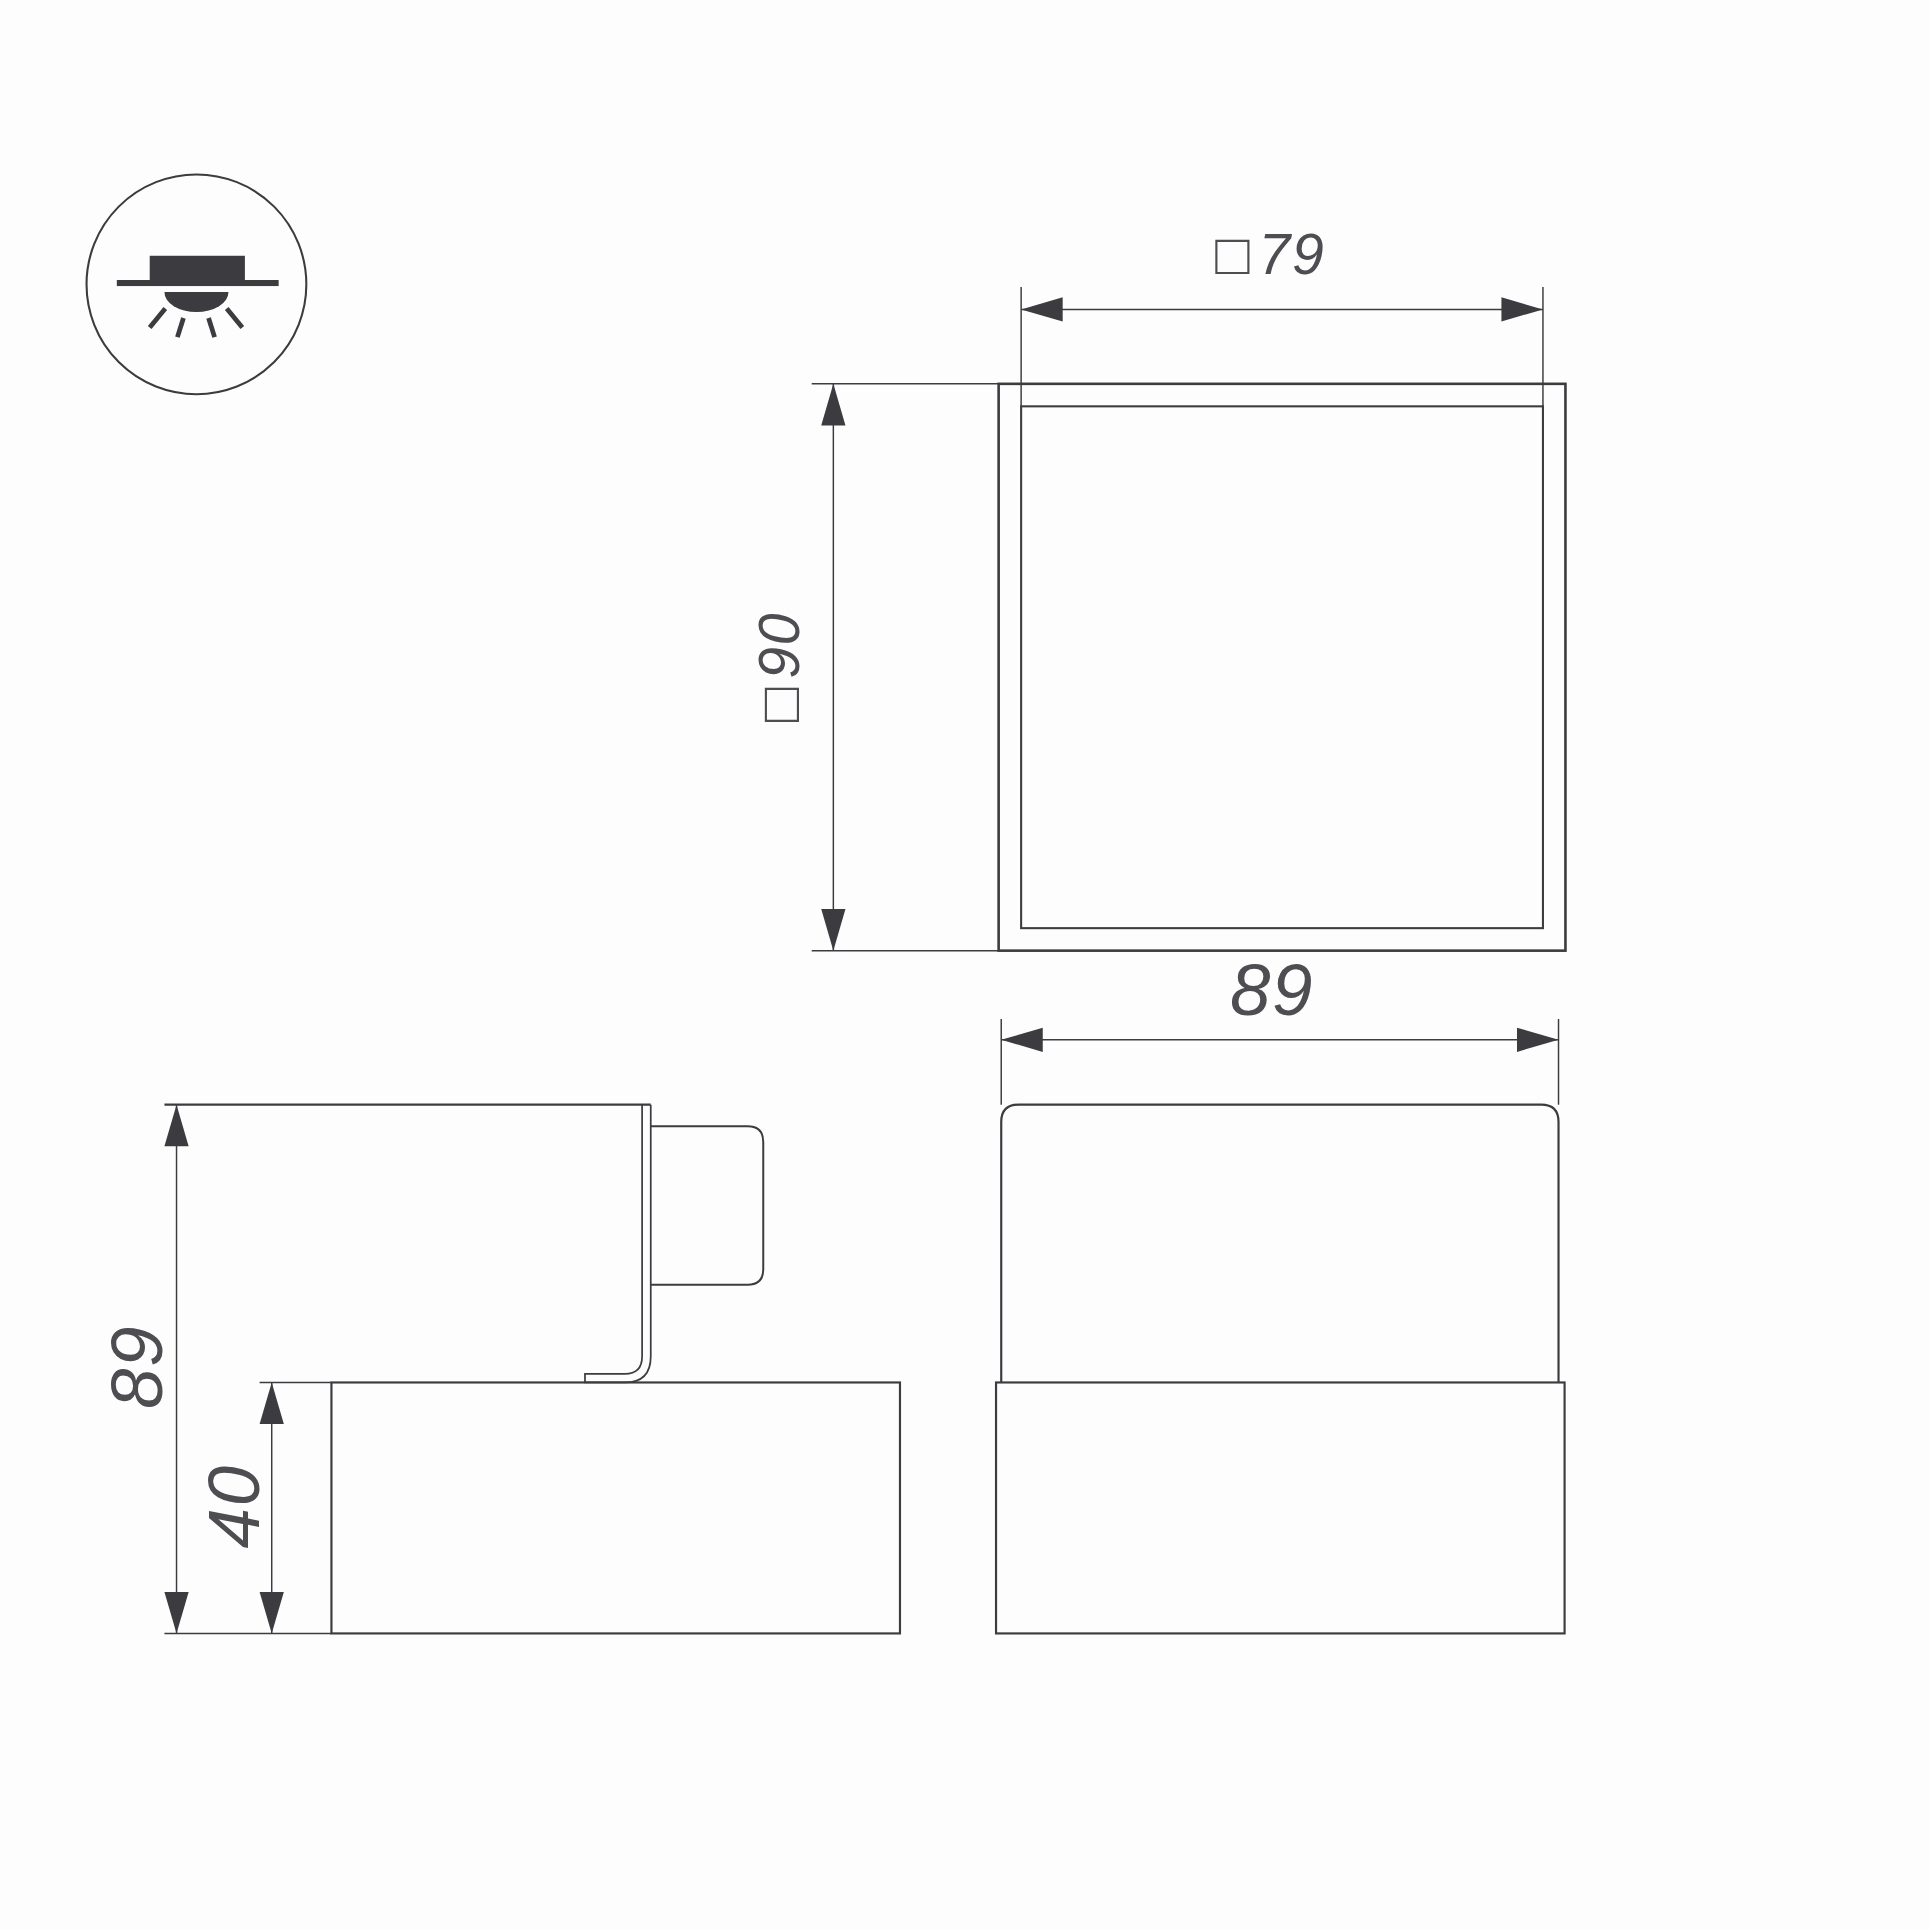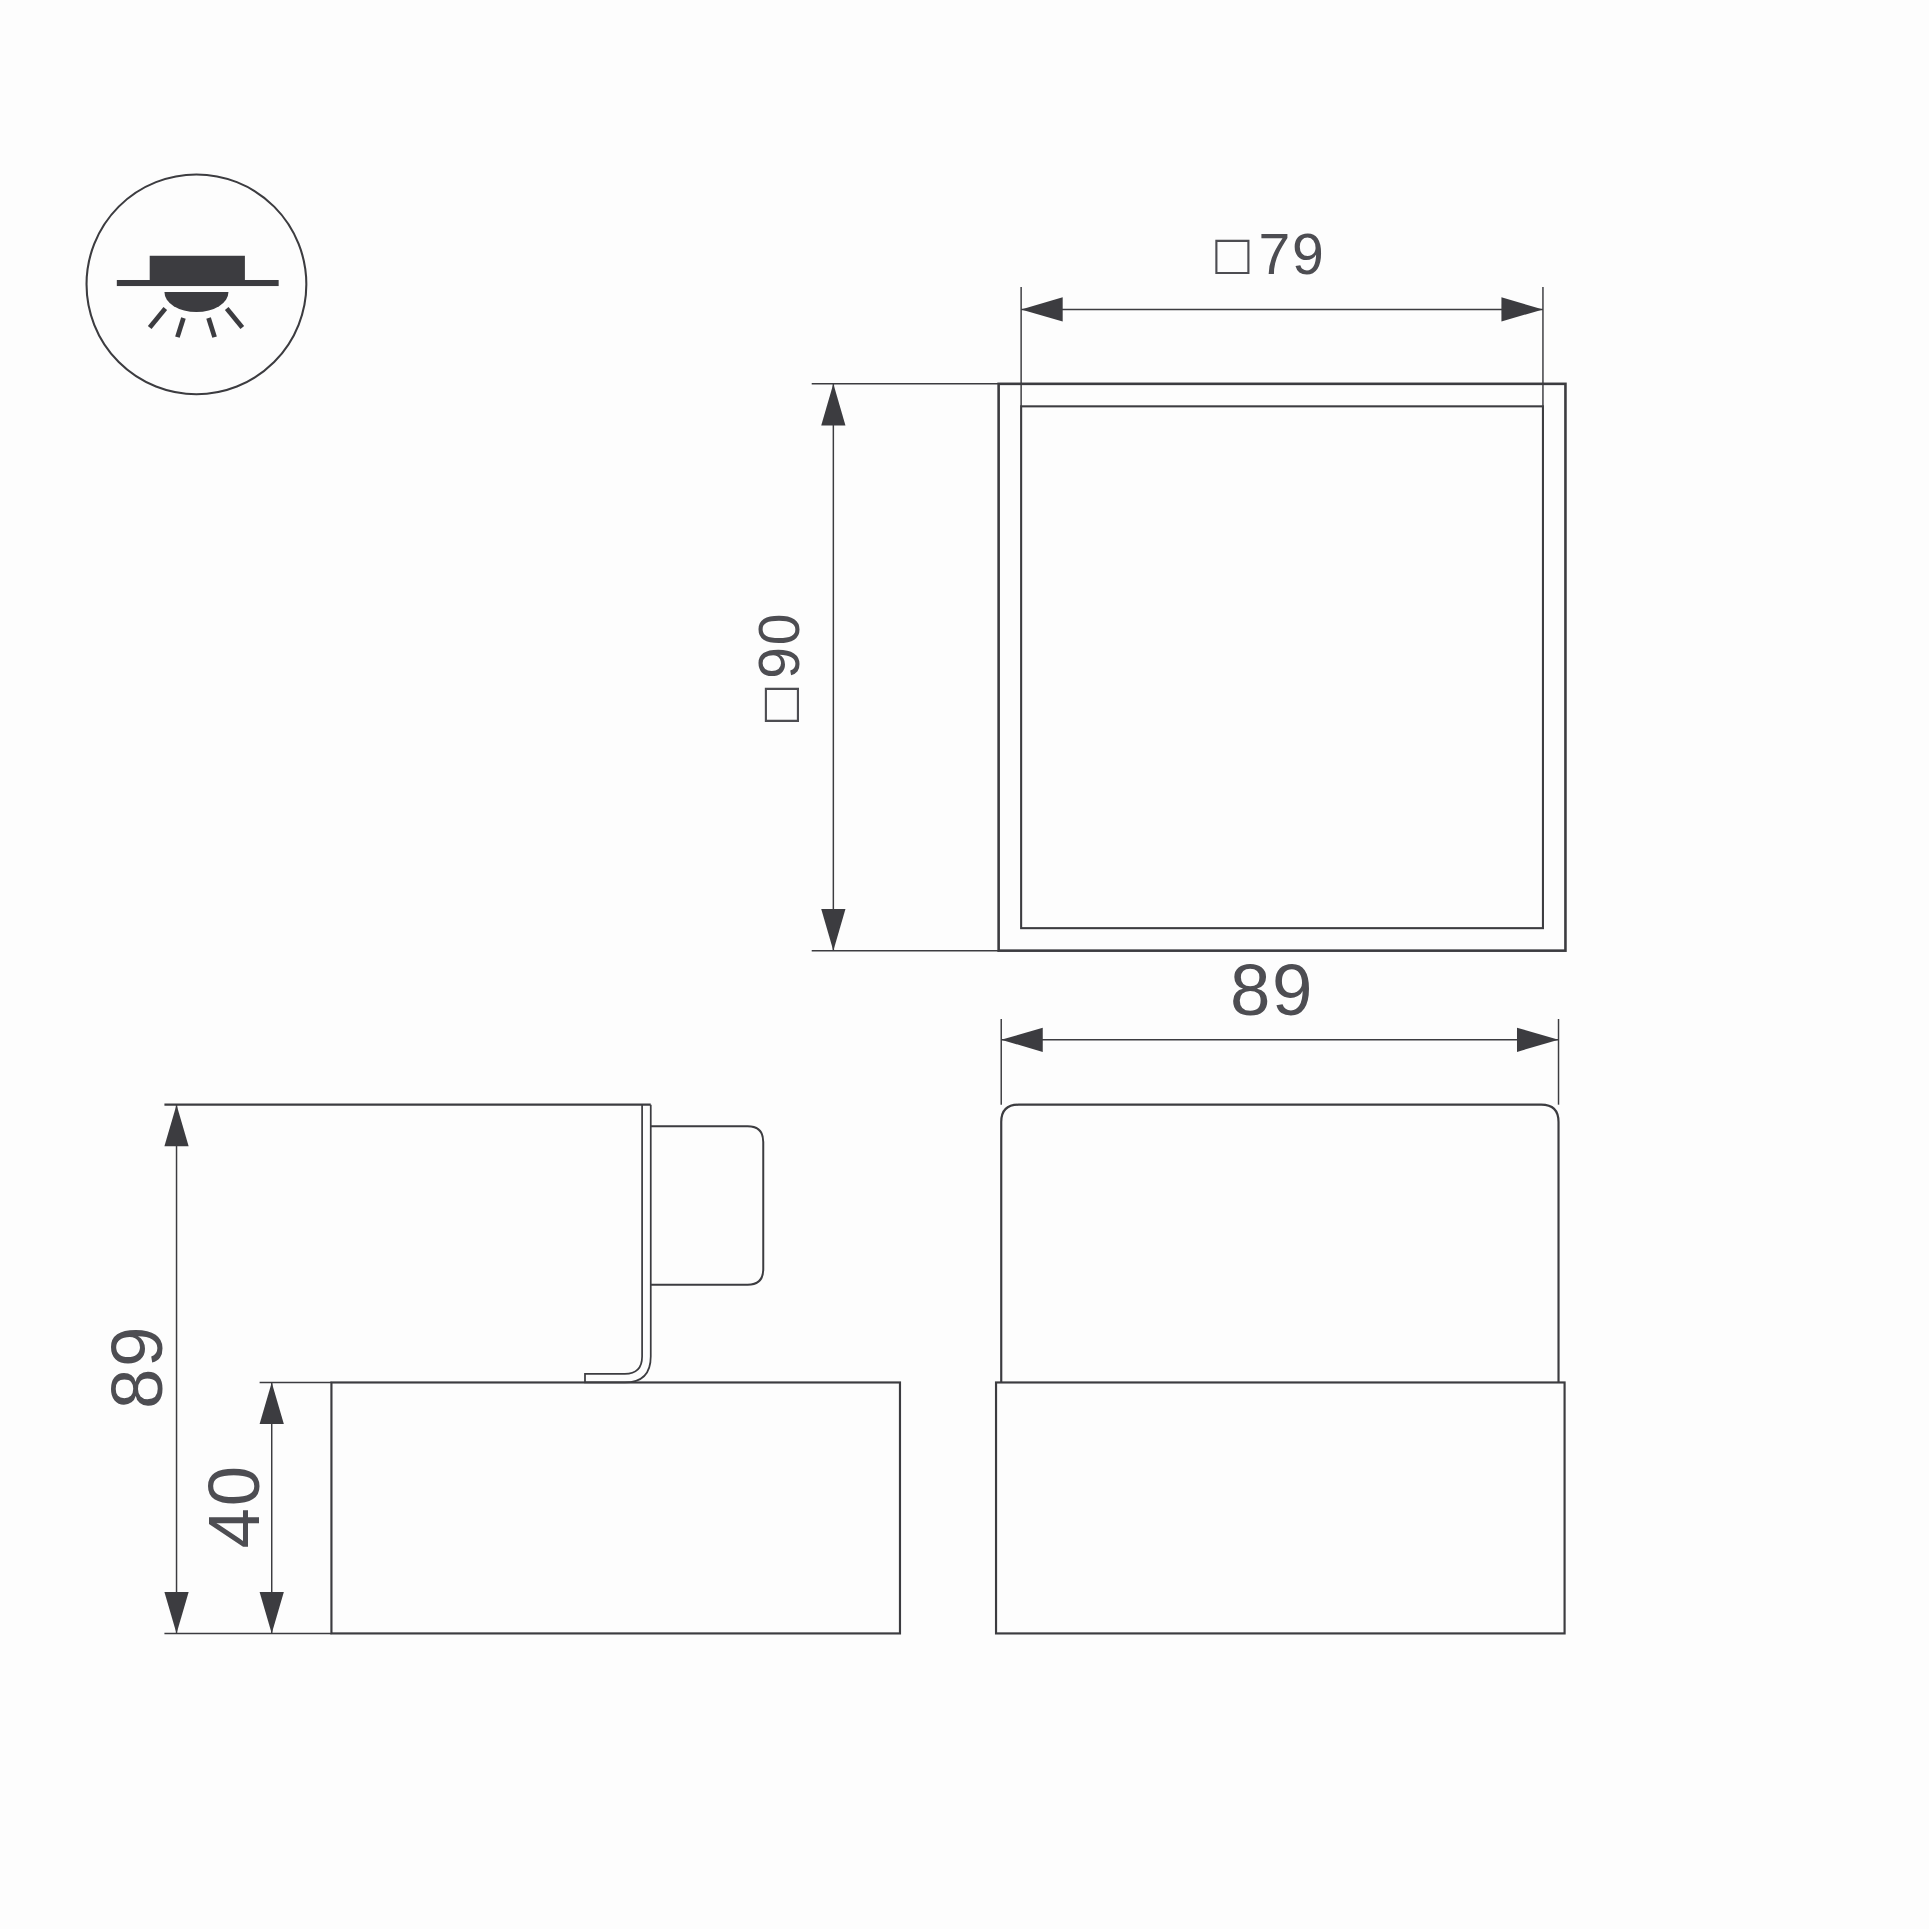--- a/index.html
+++ b/index.html
@@ -6,20 +6,21 @@
     --line:#3c3c40;
     --text:#4d4d52;
     --background:#fdfdfd;
   }
   html,body{margin:0;padding:0;background:var(--background);}
   .canvas{
     position:relative;
     width:1729px;height:1929px;
     background:var(--background);
     overflow:hidden;
+    font-style:italic;
   }
   svg{display:block;width:100%;height:100%;}
   .ln{stroke:var(--line);fill:none;}
   .thick{stroke-width:3;}
   .med{stroke-width:2.5;}
   .thin{stroke-width:1.7;}
   .fl{fill:var(--line);stroke:none;}
   .tx{
     fill:var(--text);
     font-family:"Liberation Sans","DejaVu Sans",sans-serif;

